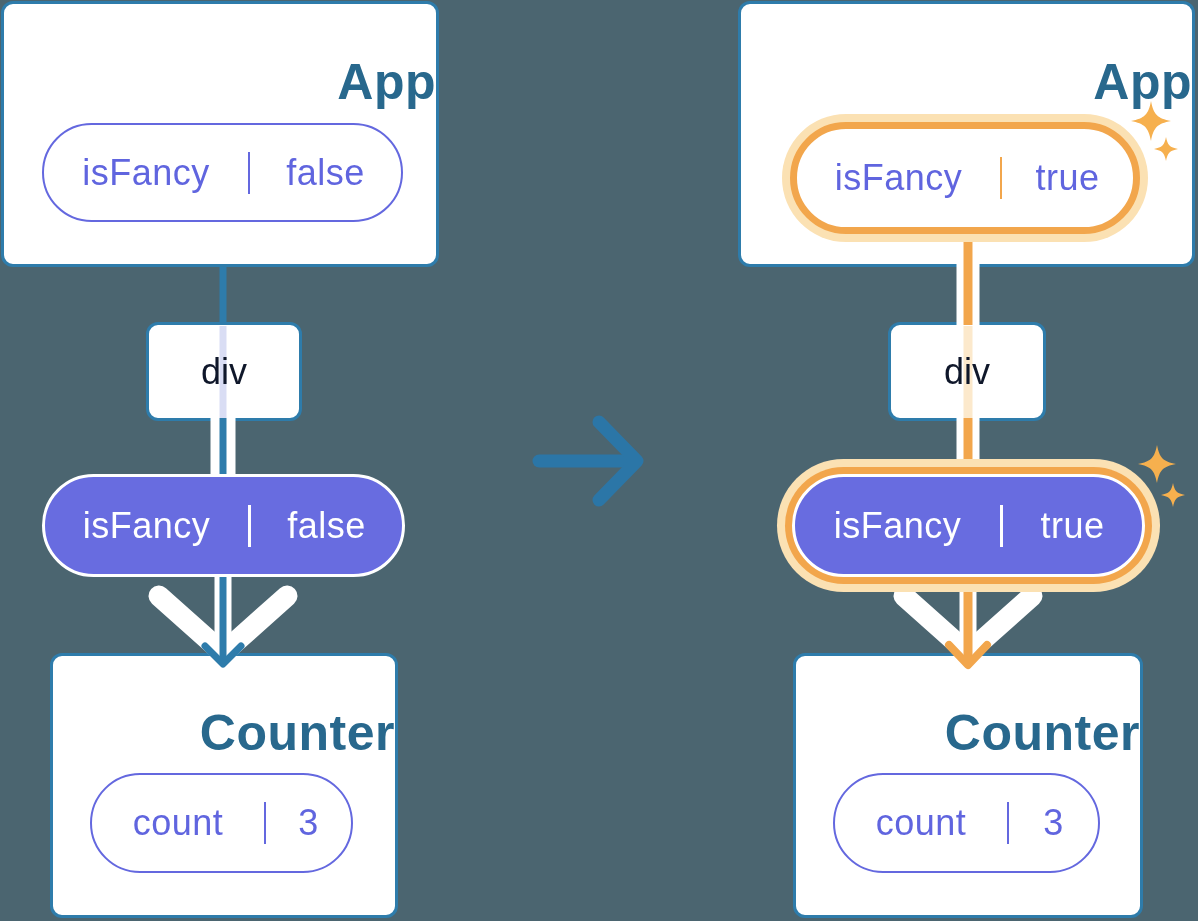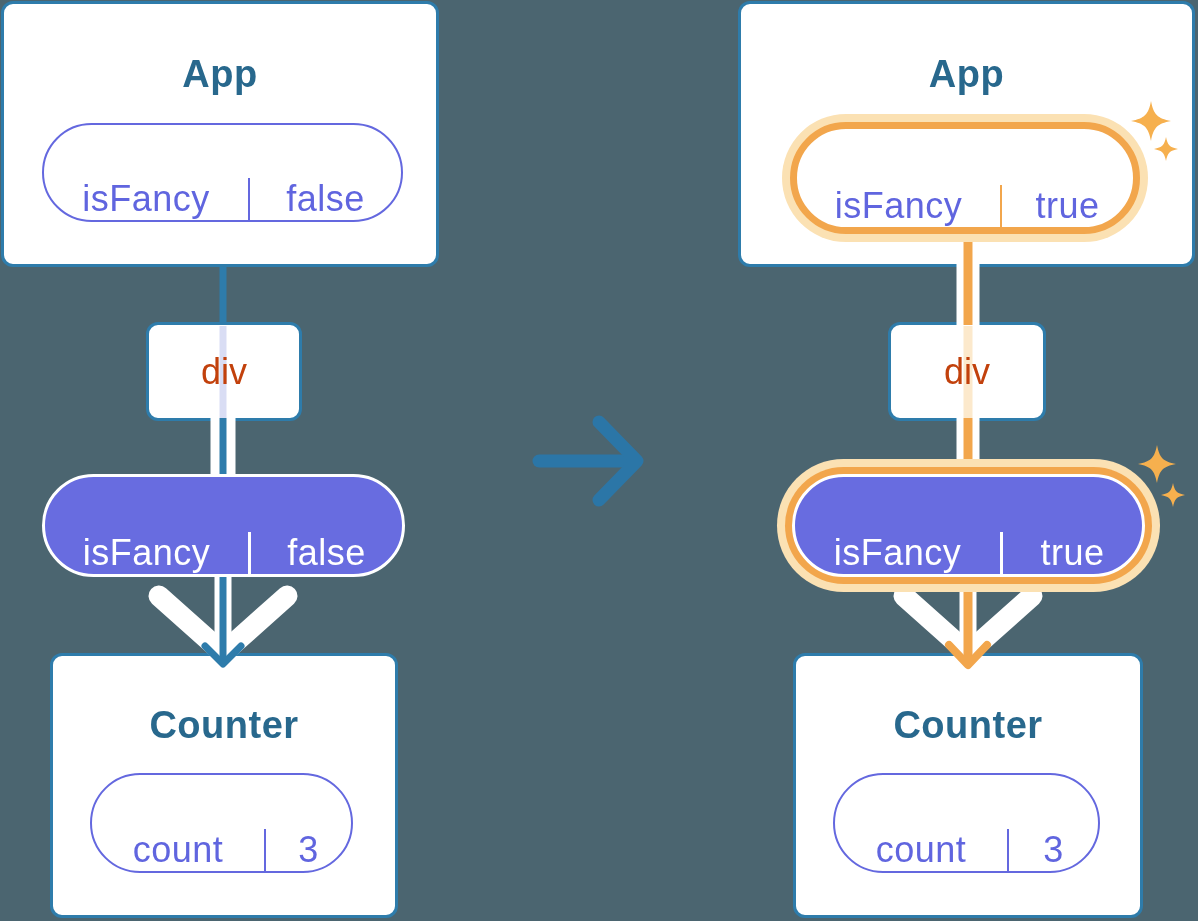--- a/index.html
+++ b/index.html
@@ -7,30 +7,30 @@
     position:relative;width:1198px;height:921px;overflow:hidden;
     background:#4B6570;
     font-family:"Liberation Sans", sans-serif;
   }
   
   .card{
     position:absolute;background:#fff;border:3px solid #2E7CAB;
     border-radius:12px;box-sizing:border-box;
   }
   .card-title{
-    text-align:center;font-size:38px;font-weight:600;color:#28688D;
+    text-align:right;font-size:50px;font-weight:600;color:#28688D;
     letter-spacing:.5px;
   }
   .divbox-label{
-    position:relative;z-index:3;font-size:36px;font-weight:500;color:#c2410c;
+    position:relative;z-index:3;font-size:36px;font-weight:500;color:#0f172a;
   }
   .divbox{display:flex;align-items:center;justify-content:center;}
   
   .pill{
-    position:absolute;display:flex;align-items:flex-end;box-sizing:border-box;
+    position:absolute;display:flex;align-items:center;box-sizing:border-box;
     border-radius:60px;overflow:hidden;z-index:3;
   }
   .pill .cell{
     display:flex;align-items:center;justify-content:center;
     font-size:36px;letter-spacing:.5px;
   }
   .pill .key{flex:0 0 auto;}
   .pill .val{flex:1 1 auto;}
   
   .pill-outline{border:2.5px solid #6468DF;background:#fff;color:#6065DF;}

